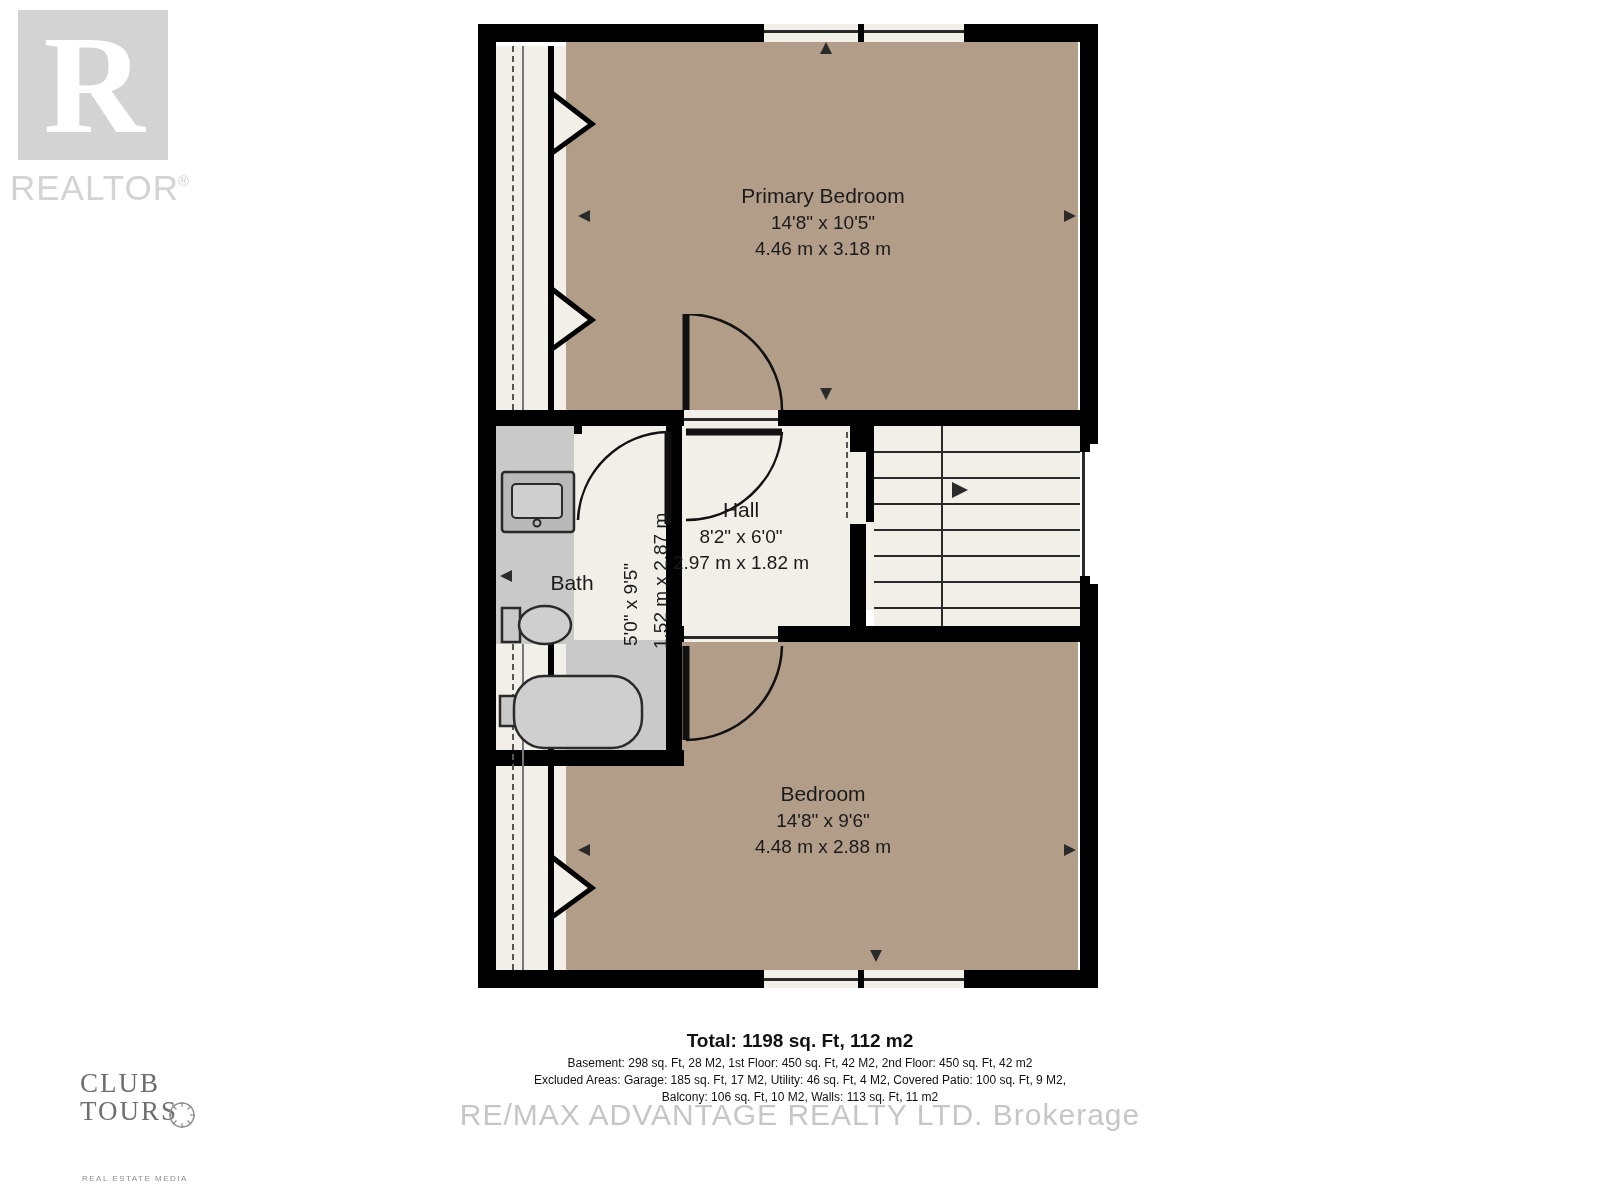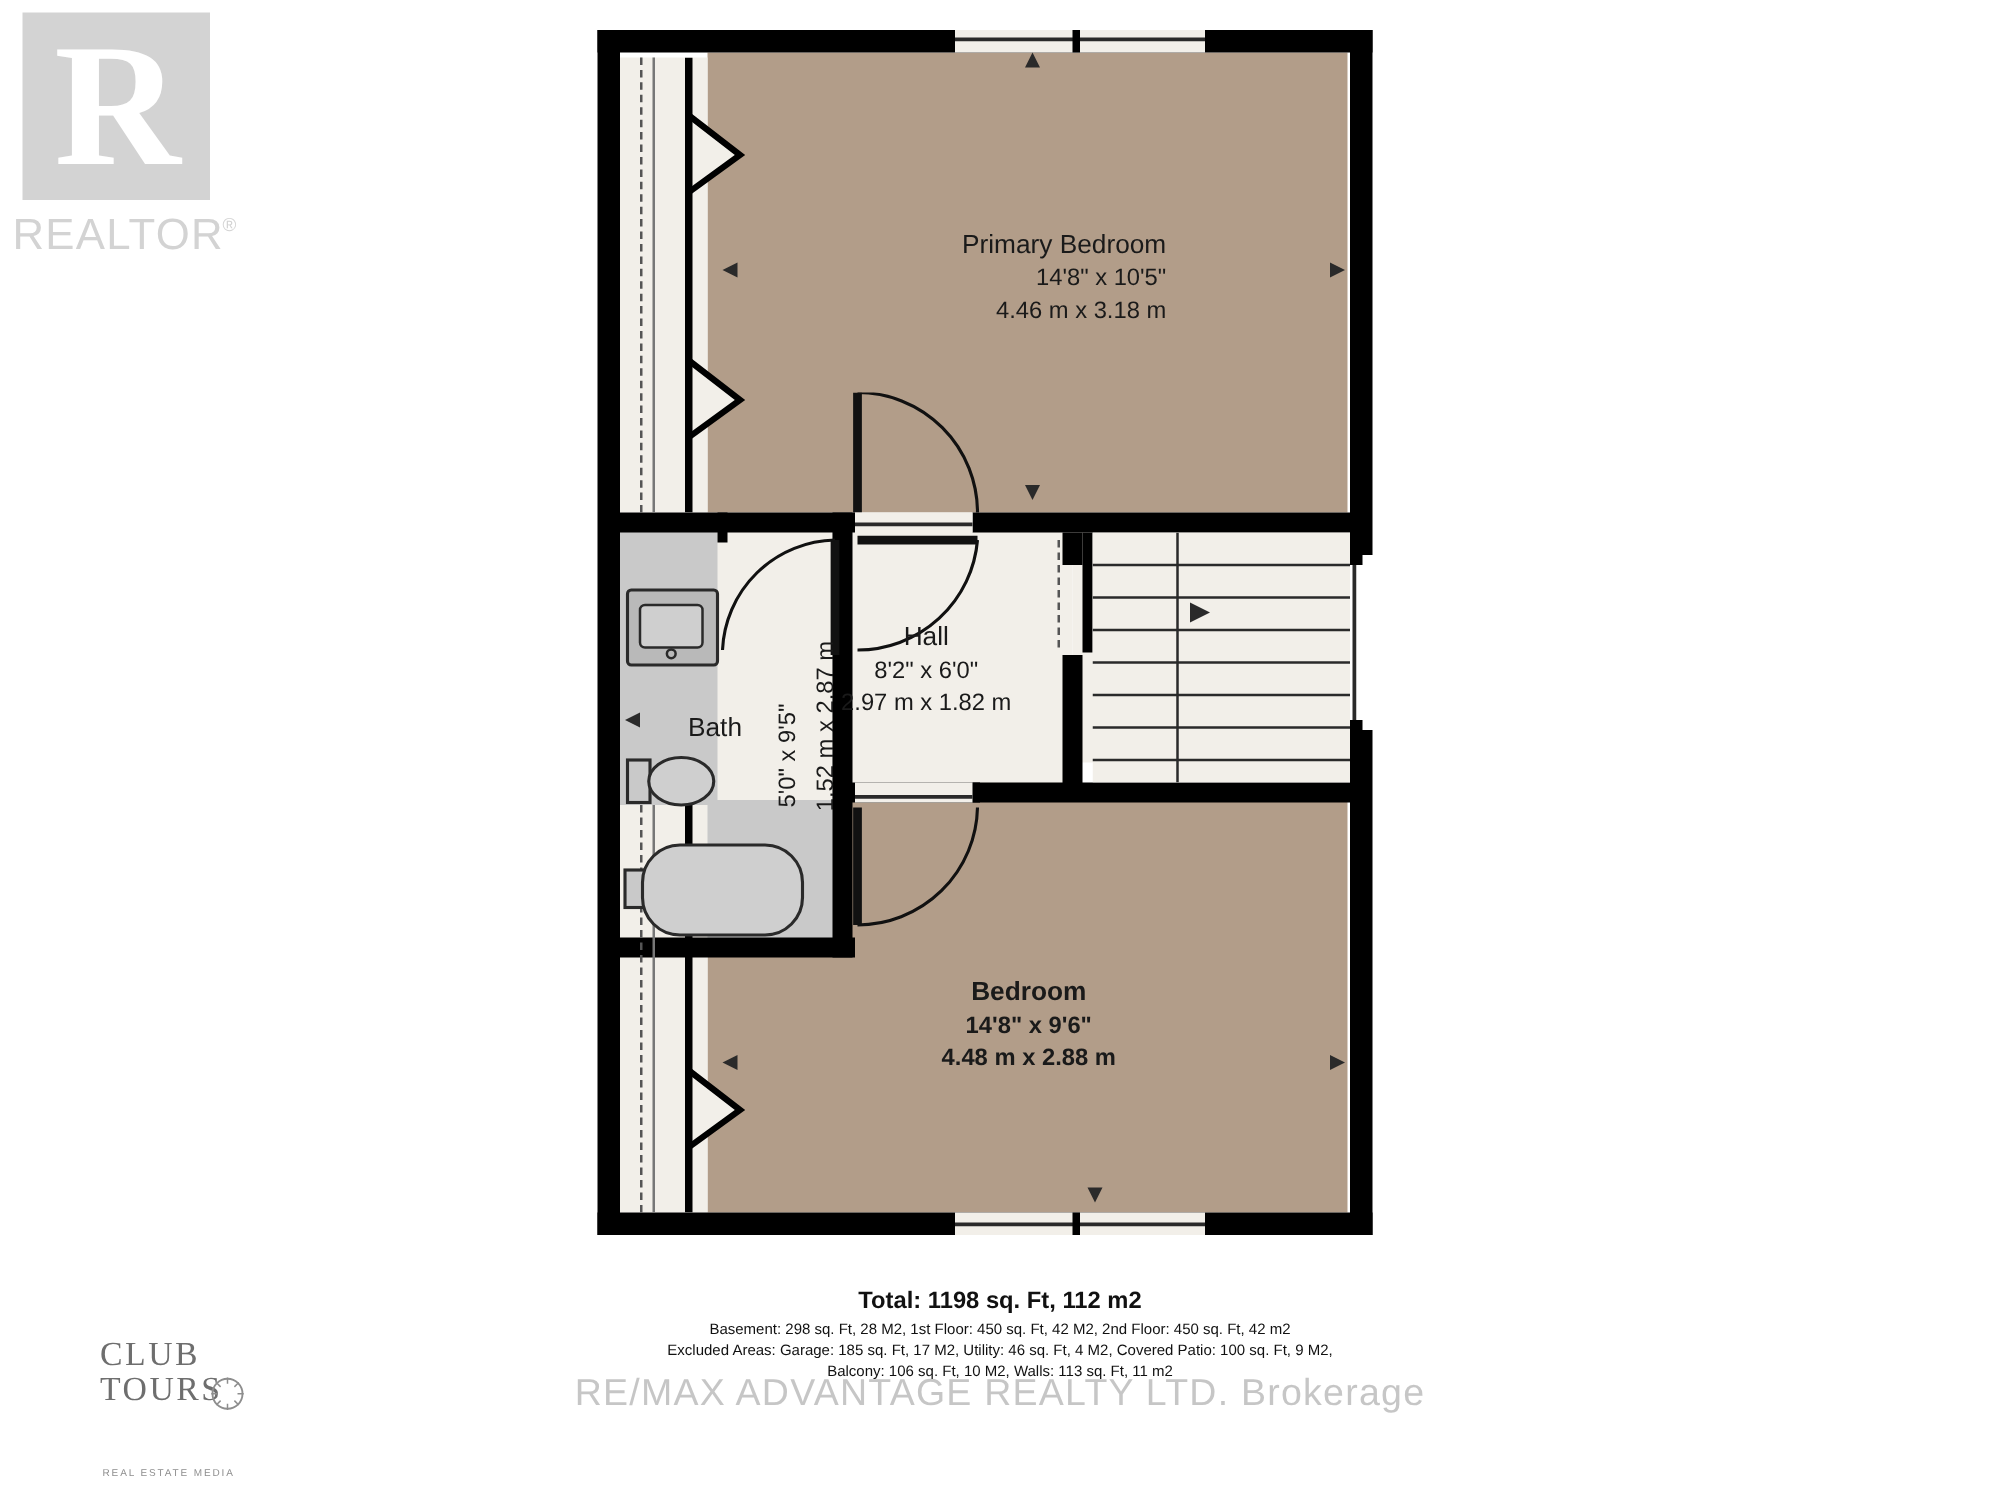--- a/index.html
+++ b/index.html
@@ -324,27 +324,27 @@
     <polygon points="100,192 112,186 112,198" fill="#2a2a2a"></polygon>
     <polygon points="598,192 586,186 586,198" fill="#2a2a2a"></polygon>
     <polygon points="348,376 342,364 354,364" fill="#2a2a2a"></polygon>
     <polygon points="100,826 112,820 112,832" fill="#2a2a2a"></polygon>
     <polygon points="598,826 586,820 586,832" fill="#2a2a2a"></polygon>
     <polygon points="398,938 392,926 404,926" fill="#2a2a2a"></polygon>
     <polygon points="348,18 342,30 354,30" fill="#2a2a2a"></polygon>
     <polygon points="22,552 34,546 34,558" fill="#2a2a2a"></polygon>
   </svg>
 
-  <div class="label" style="left:235px; top:158px; width:220px;text-align:right;">
+  <div class="label" style="left:235px; top:158px; width:220px;">
     <div class="name">Primary Bedroom</div>
     <div class="dim">14'8" x 10'5"</div>
     <div class="dim">4.46 m x 3.18 m</div>
   </div>
 
-  <div class="label" style="left:235px; top:756px; width:220px;font-weight:bold;">
+  <div class="label" style="left:235px; top:756px; width:220px;">
     <div class="name">Bedroom</div>
     <div class="dim">14'8" x 9'6"</div>
     <div class="dim">4.48 m x 2.88 m</div>
   </div>
 
   <div class="label" style="left:153px; top:472px; width:220px;">
     <div class="name">Hall</div>
     <div class="dim">8'2" x 6'0"</div>
     <div class="dim">2.97 m x 1.82 m</div>
   </div>

